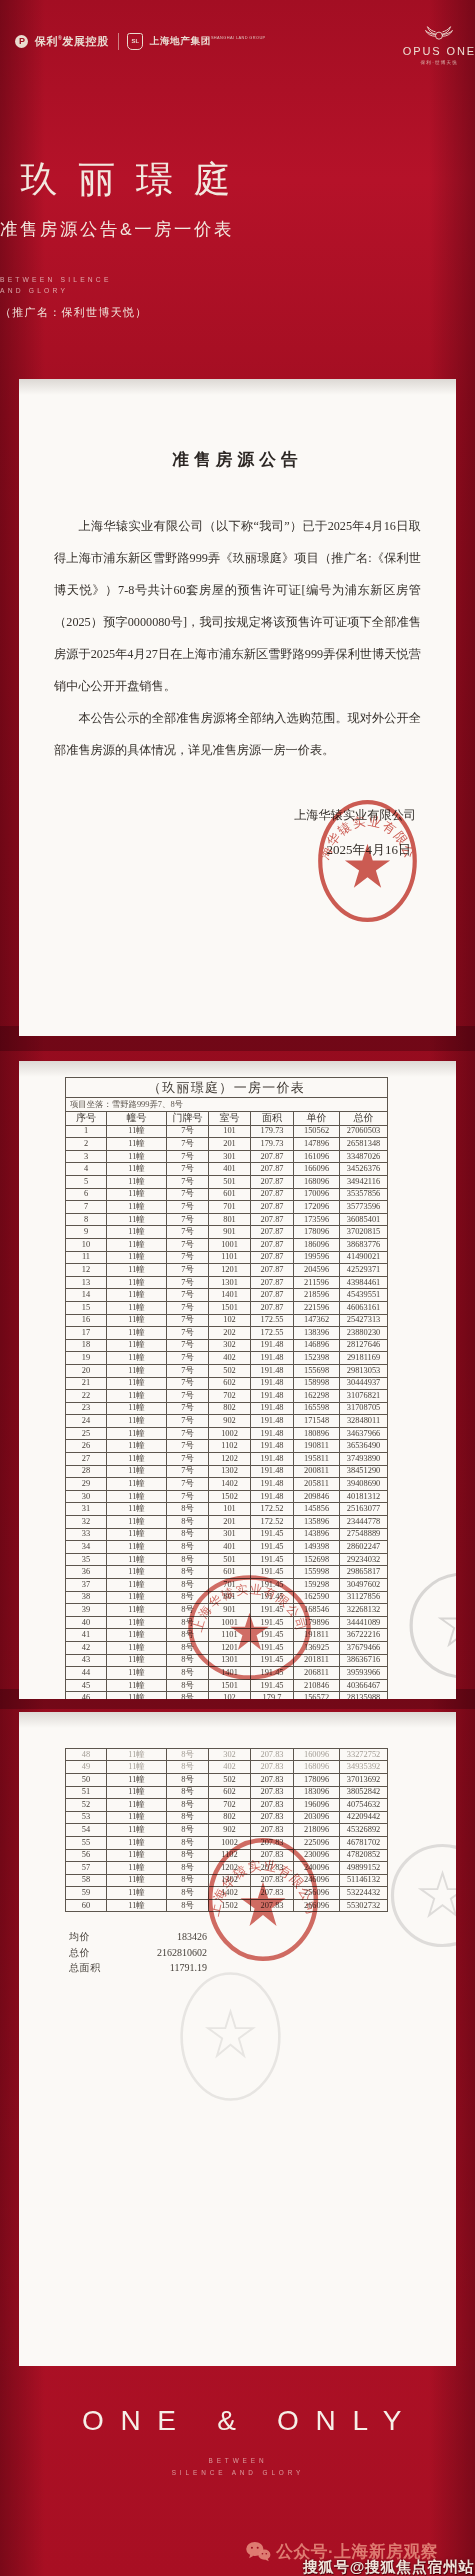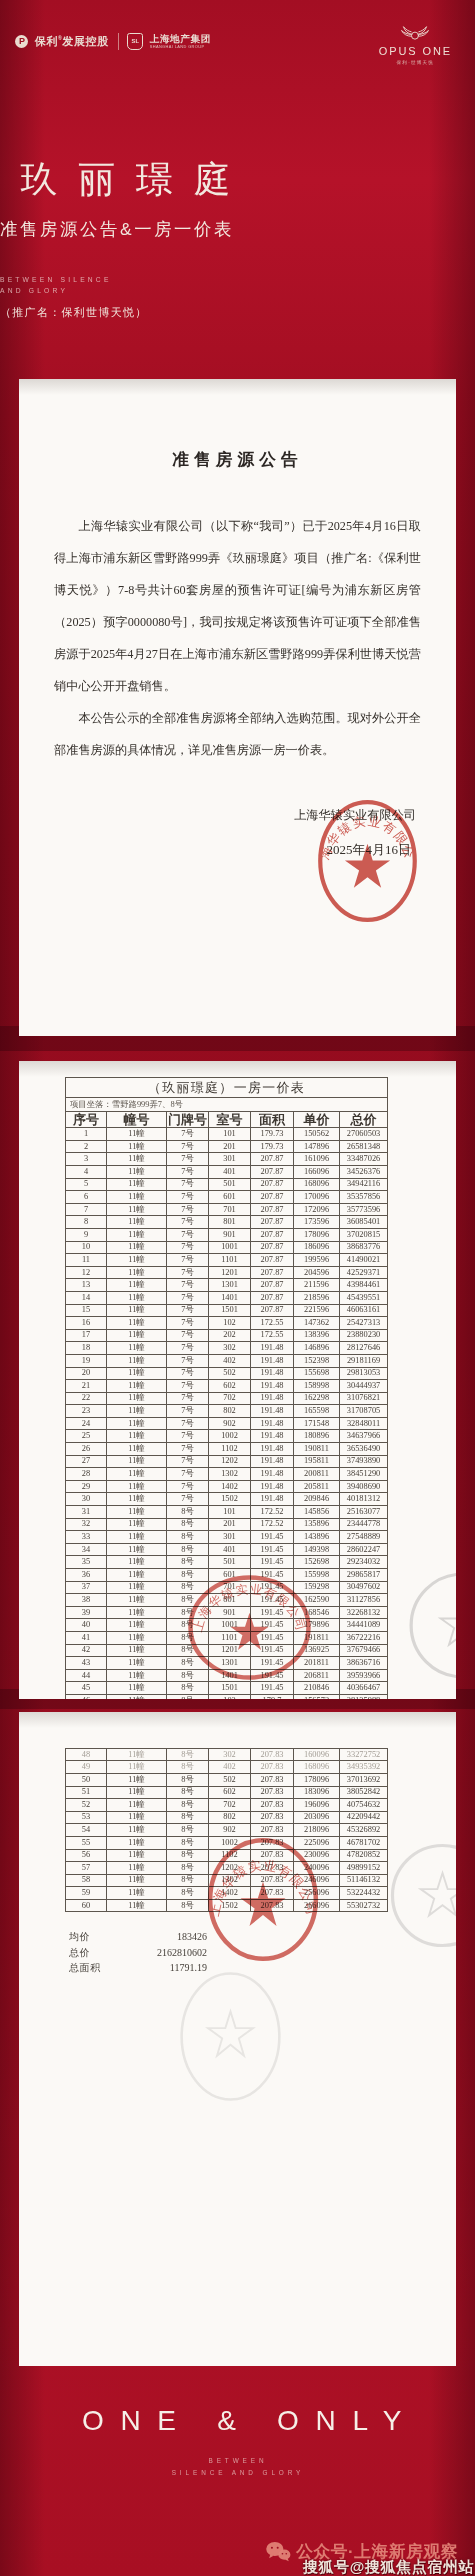--- a/index.html
+++ b/index.html
@@ -14,24 +14,24 @@
   
   .hdr{position:absolute;top:0;left:0;right:0;height:84px;color:#e9dcd2;}
   .hdr-left{position:absolute;top:33px;left:15.4px;display:flex;align-items:center;gap:6.4px;}
   .poly-disc{width:13px;height:13px;border-radius:50%;background:#eadccf;color:#9d0d20;
     font-weight:bold;font-size:9px;line-height:13px;text-align:center;}
   .poly-name{font-size:11px;letter-spacing:0.6px;font-weight:600;}
   .poly-name sup{font-size:5.1px;}
   .hdr-div{width:0.6px;height:16.7px;background:rgba(238,222,210,.55);margin:0 2.6px;}
   .sl-shield{width:14px;height:15.4px;border:1px solid #eadccf;border-radius:2.6px 2.6px 5.1px 5.1px;
     font-size:5.8px;font-weight:bold;text-align:center;line-height:15.4px;}
-  .sl-text{display:flex;flex-direction:column;line-height:1.1;}
+  .sl-text{display:flex;line-height:1.1;}
   .sl-cn{font-size:9.6px;font-weight:600;letter-spacing:0.6px;}
   .sl-en{font-size:3.9px;letter-spacing:0.4px;opacity:.85;}
-  .hdr-right{position:absolute;top:26px;right:24px;text-align:center;}
+  .hdr-right{position:absolute;top:26px;right:0;text-align:center;}
   .opus-wing{display:block;margin:0 auto 2.6px;}
   .opus-name{font-size:11px;letter-spacing:1.9px;font-weight:400;color:#eee0d5;}
   .opus-sub{margin-top:3.2px;font-size:4.5px;letter-spacing:1.3px;color:#e3cdc2;opacity:.9;}
   
   .hero{position:relative;text-align:left;color:#f2e8df;padding-top:161px;}
   .hero-title{font-size:37px;line-height:1;font-weight:300;letter-spacing:20.6px;padding-left:20.6px;}
   .hero-sub{margin-top:18.6px;font-size:17.4px;letter-spacing:2.6px;font-weight:400;}
   .hero-tag{margin-top:33px;font-size:6.7px;letter-spacing:3.2px;line-height:1.7;color:rgba(242,222,216,.72);}
   .hero-promo{margin-top:8.4px;font-size:11px;letter-spacing:1.3px;color:#f0e3da;}
   
@@ -50,34 +50,34 @@
   .doc-date{margin-top:17.4px;padding-right:45px;text-align:right;font-size:13px;}
   
   .seal{position:absolute;pointer-events:none;mix-blend-mode:multiply;}
   
   .price-table{border-collapse:collapse;margin:16.7px 0 0 46px;table-layout:fixed;
     font-family:"Liberation Serif",serif;}
   .price-table td,.price-table th{border:0.6px solid #5d564e;text-align:center;padding:0;
     font-size:8.4px;line-height:1.2;height:11.6px;color:#453e37;font-weight:400;overflow:hidden;white-space:nowrap;}
   .price-table .t-title td{font-size:13px;height:19px;letter-spacing:1.3px;color:#3f3933;}
   .price-table .t-addr td{text-align:left;padding-left:3.9px;font-size:8.4px;height:12.2px;color:#5a534b;}
-  .price-table th{font-size:13px;height:13px;font-weight:700;color:#3e3832;}
+  .price-table th{font-size:10px;height:13px;font-weight:400;color:#3e3832;}
   .price-table tr.faded td{color:#a39d95;}
   .tbl2{margin-top:36px;}
   
   .summary{margin:16.7px 0 0 50px;font-family:"Liberation Serif",serif;color:#46403a;}
   .summary .srow{font-size:10px;line-height:15.4px;}
   .summary .slabel{display:inline-block;width:53px;letter-spacing:0.6px;}
   .summary .svalue{display:inline-block;width:85px;text-align:right;}
   
   .footer{position:relative;text-align:center;color:#f6efe8;}
   .footer-slogan{margin-top:41px;font-size:28px;font-weight:400;letter-spacing:16.7px;padding-left:24px;line-height:1;}
   .footer-tag{margin-top:20px;font-size:6.4px;letter-spacing:3.9px;line-height:1.9;color:rgba(233,196,192,.75);}
   
-  .wm-wechat{position:absolute;right:18px;bottom:13px;display:flex;align-items:center;gap:5.1px;
+  .wm-wechat{position:absolute;right:38px;bottom:13px;display:flex;align-items:center;gap:5.1px;
     color:rgba(224,130,118,.95);font-size:16.7px;font-weight:600;letter-spacing:0.6px;}
   .wm-sohu{position:absolute;right:1.9px;bottom:-0.6px;font-size:15px;font-weight:700;letter-spacing:0.6px;
     color:#efe3da;text-shadow:0 0 2.6px rgba(70,2,10,.95),0.6px 0.6px 0 rgba(70,2,10,.9);}
 </style>
 </head>
 <body>
 
 <div class="page">
 
   <div class="gap-band" style="top:1026px;height:25px;"></div>

